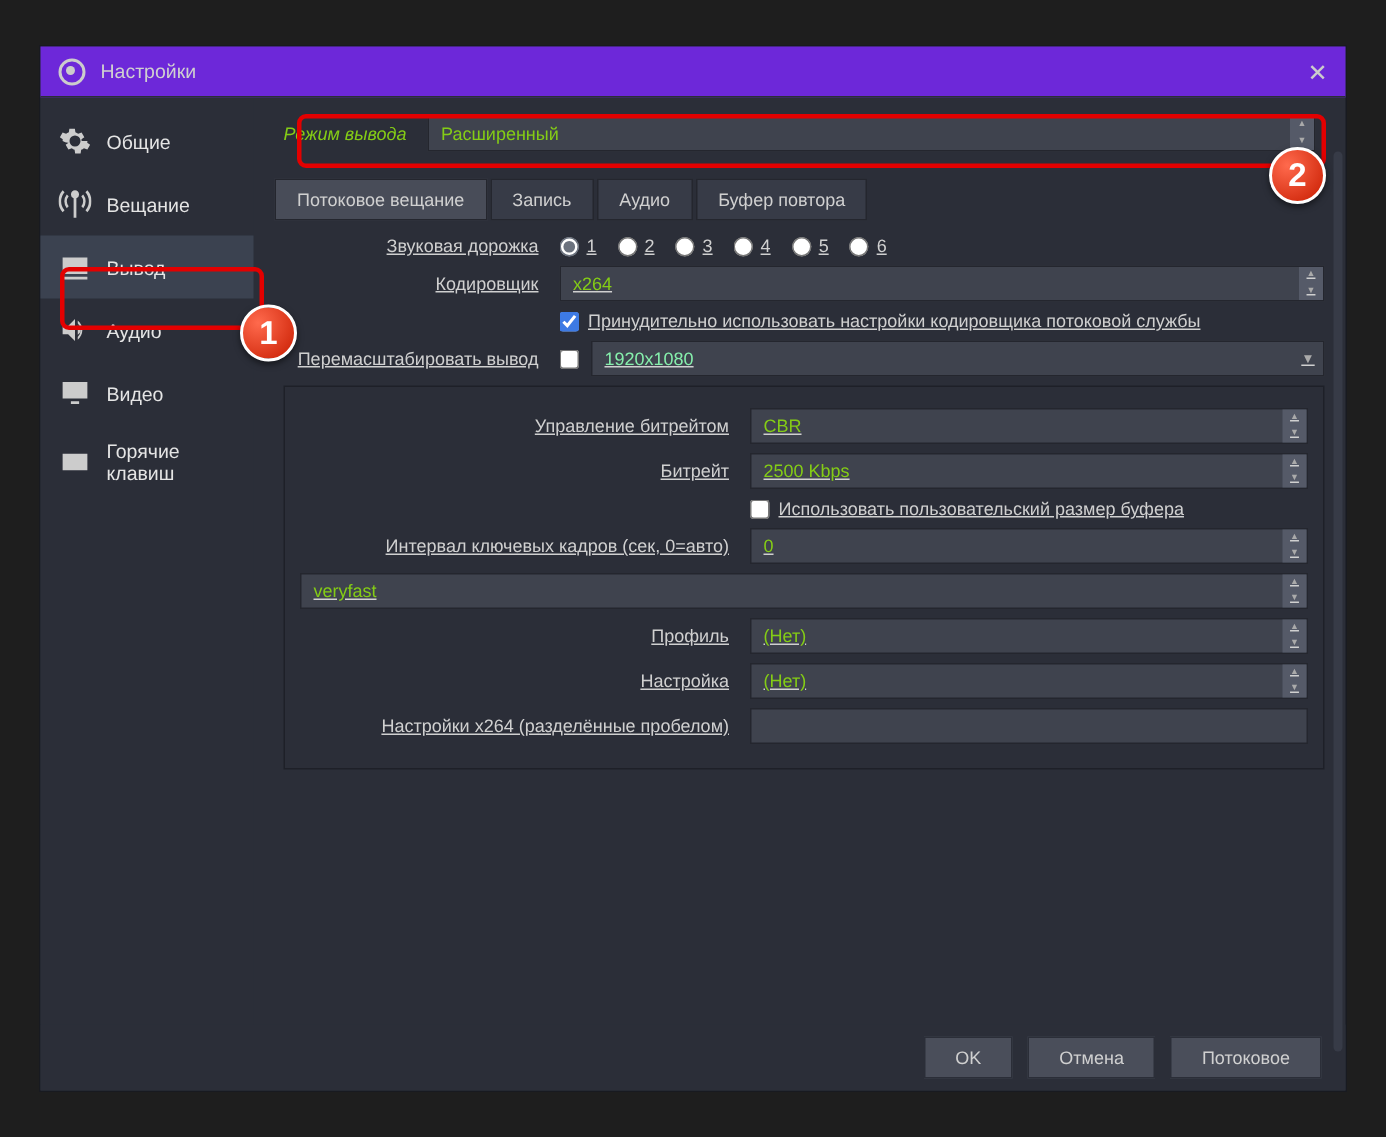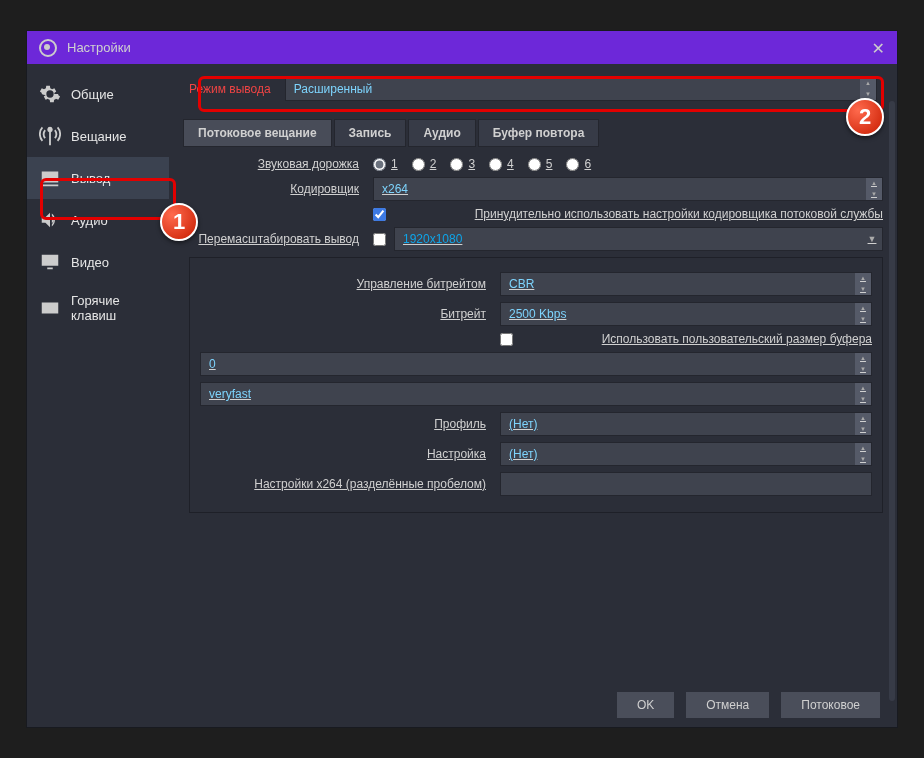--- a/index.html
+++ b/index.html
@@ -15,42 +15,42 @@
 .content { display: flex; height: calc(100% - 34px - 44px); }
 
 .sidebar { width: 142px; background: #2b2e38; padding: 8px 0; }
 .sidebar-item { display: flex; align-items: center; padding: 10px 12px; color: #e5e5e5; font-size: 13px; cursor: pointer; gap: 10px; }
 .sidebar-item.active { background: #3b4250; }
 .sidebar-item svg { width: 22px; height: 22px; fill: #ccc; flex-shrink: 0; }
 
 .main { flex: 1; padding: 8px 14px; color: #d0d0d0; font-size: 12px; overflow-y: auto; position: relative; }
 
 .mode-row { display: flex; align-items: center; gap: 14px; margin-bottom: 14px; padding: 4px 6px; }
-.mode-label { font-size: 12px; color: #ef4444; }
-
-.tabs { display: flex; gap: 2px; margin-bottom: 10px; font-weight: bold; }
+.mode-label { font-size: 12px; color: #84cc16; font-style: italic; }
+
+.tabs { display: flex; gap: 2px; margin-bottom: 10px; }
 .tab { padding: 6px 14px; background: #373b47; color: #d0d0d0; font-size: 12px; cursor: pointer; border: 1px solid #24262e; }
 .tab.active { background: #484c58; }
 
 .form-row { display: flex; align-items: center; margin-bottom: 6px; gap: 10px; text-decoration: underline; }
 .form-label { width: 290px; text-align: right; font-size: 12px; padding-right: 4px; }
 .form-control-wrap { flex: 1; display: flex; align-items: center; }
 
 .radios { display: flex; gap: 14px; }
 .radio-item { display: flex; align-items: center; gap: 5px; }
 .radio-item input { accent-color: #6b727e; }
 
 .select-ctl { flex: 1; display: flex; background: #3f434e; border: 1px solid #24262e; height: 24px; }
-.select-ctl .val { flex: 1; padding: 4px 8px; font-size: 12px; color: #7dd3fc; }
+.select-ctl .val { flex: 1; padding: 4px 8px; font-size: 12px; color: #84cc16; }
 .select-ctl .spinner { width: 16px; background: #555a68; display: flex; flex-direction: column; }
 .select-ctl .spinner div { flex: 1; text-align: center; font-size: 6px; color: #aaa; line-height: 10px; }
-.select-ctl.disabled .val { color: #0ea5e9; }
+.select-ctl.disabled .val { color: #86efac; }
 .select-ctl .chevron { width: 20px; display: flex; align-items: center; justify-content: center; font-size: 9px; color: #aaa; }
 
-.chk { display: flex; align-items: center; gap: 6px; justify-content: space-between; }
+.chk { display: flex; align-items: center; gap: 6px; }
 .chk input { accent-color: #3d7ae4; }
 
 .panel { border: 1px solid #1e2028; padding: 14px 10px 10px; margin-left: 6px; }
 
 .text-input { flex: 1; background: #3f434e; border: 1px solid #24262e; height: 24px; padding: 4px 8px; font-size: 12px; color: #d0d0d0; }
 
 .footer { position: absolute; bottom: 0; left: 0; right: 0; height: 44px; display: flex; justify-content: flex-end; align-items: center; gap: 10px; padding: 0 16px; background: #2b2e38; }
 .btn { background: #4a4e5a; border: 1px solid #2b2e38; color: #d0d0d0; padding: 6px 20px; font-size: 12px; cursor: pointer; }
 
 
@@ -220,20 +220,21 @@
           </div>
         </div>
         <div class="form-row">
           <div class="form-label"></div>
           <div class="form-control-wrap chk">
             <input type="checkbox" style="">
               <span>Использовать пользовательский размер буфера</span>
           </div>
         </div>
         <div class="form-row">
+          <div class="form-label">Интервал ключевых кадров (сек, 0=авто)</div>
           <div class="form-control-wrap">
             <div class="select-ctl">
               <div class="val">0</div>
               <div class="spinner">
                   <div>▲</div>
                   <div>▼</div>
                 </div>
             </div>
           </div>
         </div>

